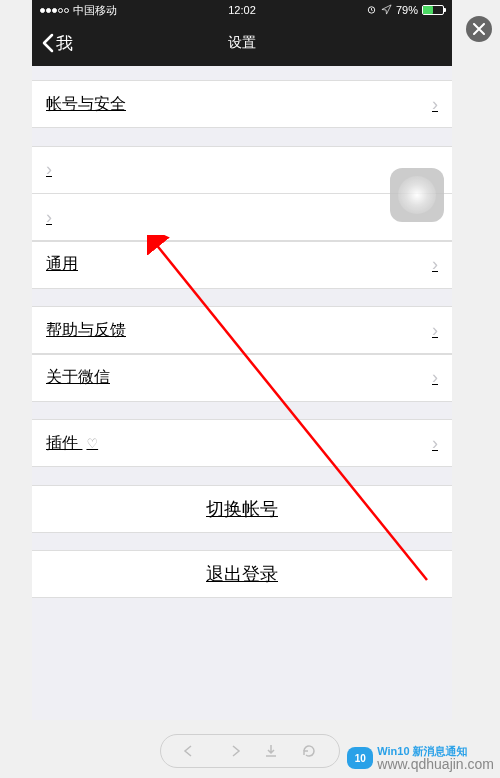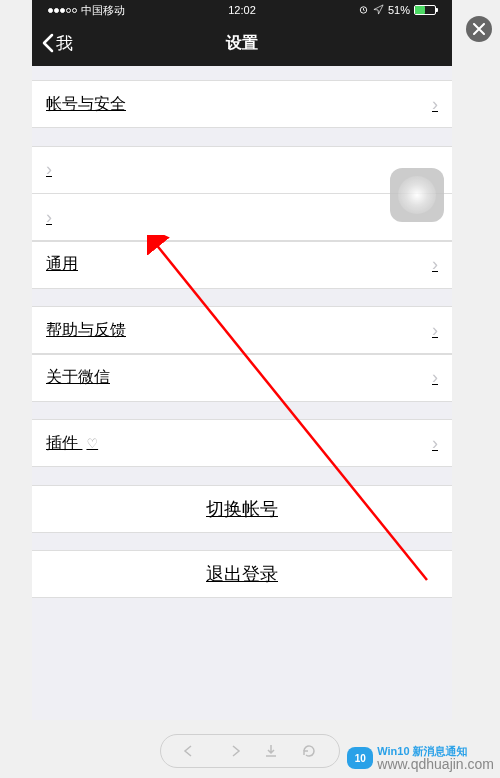--- a/index.html
+++ b/index.html
@@ -19,21 +19,21 @@
       height: 720px;
       background: #efeff4;
     }
     .status-bar {
       height: 20px;
       background: #1d1d1d;
       color: #fff;
       font-size: 11px;
       display: flex;
       align-items: center;
-      padding: 0 16px;
+      padding: 0 8px;
       position: relative;
     }
     .status-left { display: flex; align-items: center; gap: 4px; }
     .signal-dots { display: flex; gap: 1px; }
     .signal-dots span {
       width: 5px; height: 5px; border-radius: 50%;
       border: 0.5px solid #fff;
     }
     .signal-dots span.fill { background: #fff; }
     .status-time {
@@ -61,21 +61,21 @@
       display: flex;
       align-items: center;
       position: relative;
     }
     .back-btn {
       display: flex; align-items: center; gap: 2px;
       padding: 0 10px; font-size: 17px;
     }
     .nav-title {
       position: absolute; left: 50%; transform: translateX(-50%);
-      font-size: 16px; font-weight: 700;
+      font-size: 14px; font-weight: 400;
     }
     .content { padding-top: 14px; text-decoration: underline; }
     .group { margin-bottom: 18px; background: #fff; }
     .group.single { margin-bottom: 18px; }
     .list-item {
       height: 48px;
       background: #fff;
       border-top: 0.5px solid #ddd;
       border-bottom: 0.5px solid #ddd;
       display: flex;
@@ -183,21 +183,21 @@
         <svg width="11" height="11" viewBox="0 0 24 24">
             <circle cx="12" cy="13" r="7" fill="none" stroke="#fff" stroke-width="2"></circle>
             <path d="M12 9v4l2 2" stroke="#fff" stroke-width="2" fill="none"></path>
           </svg>
       </span>
       <span>
         <svg width="11" height="11" viewBox="0 0 24 24">
             <path d="M2 12 L22 2 L12 22 L11 13 Z" fill="none" stroke="#fff" stroke-width="1.5"></path>
           </svg>
       </span>
-      <span>51%</span>
+      <span>79%</span>
       <div class="battery">
         <div class="battery-fill" style="width:51%"></div>
       </div>
     </div>
   </div>
 
   <div class="nav-bar">
     <div class="back-btn">
       <svg width="12" height="20" viewBox="0 0 12 20">
           <path d="M10 2 L2 10 L10 18" stroke="#fff" stroke-width="2.5" fill="none" stroke-linecap="round" stroke-linejoin="round"></path>

